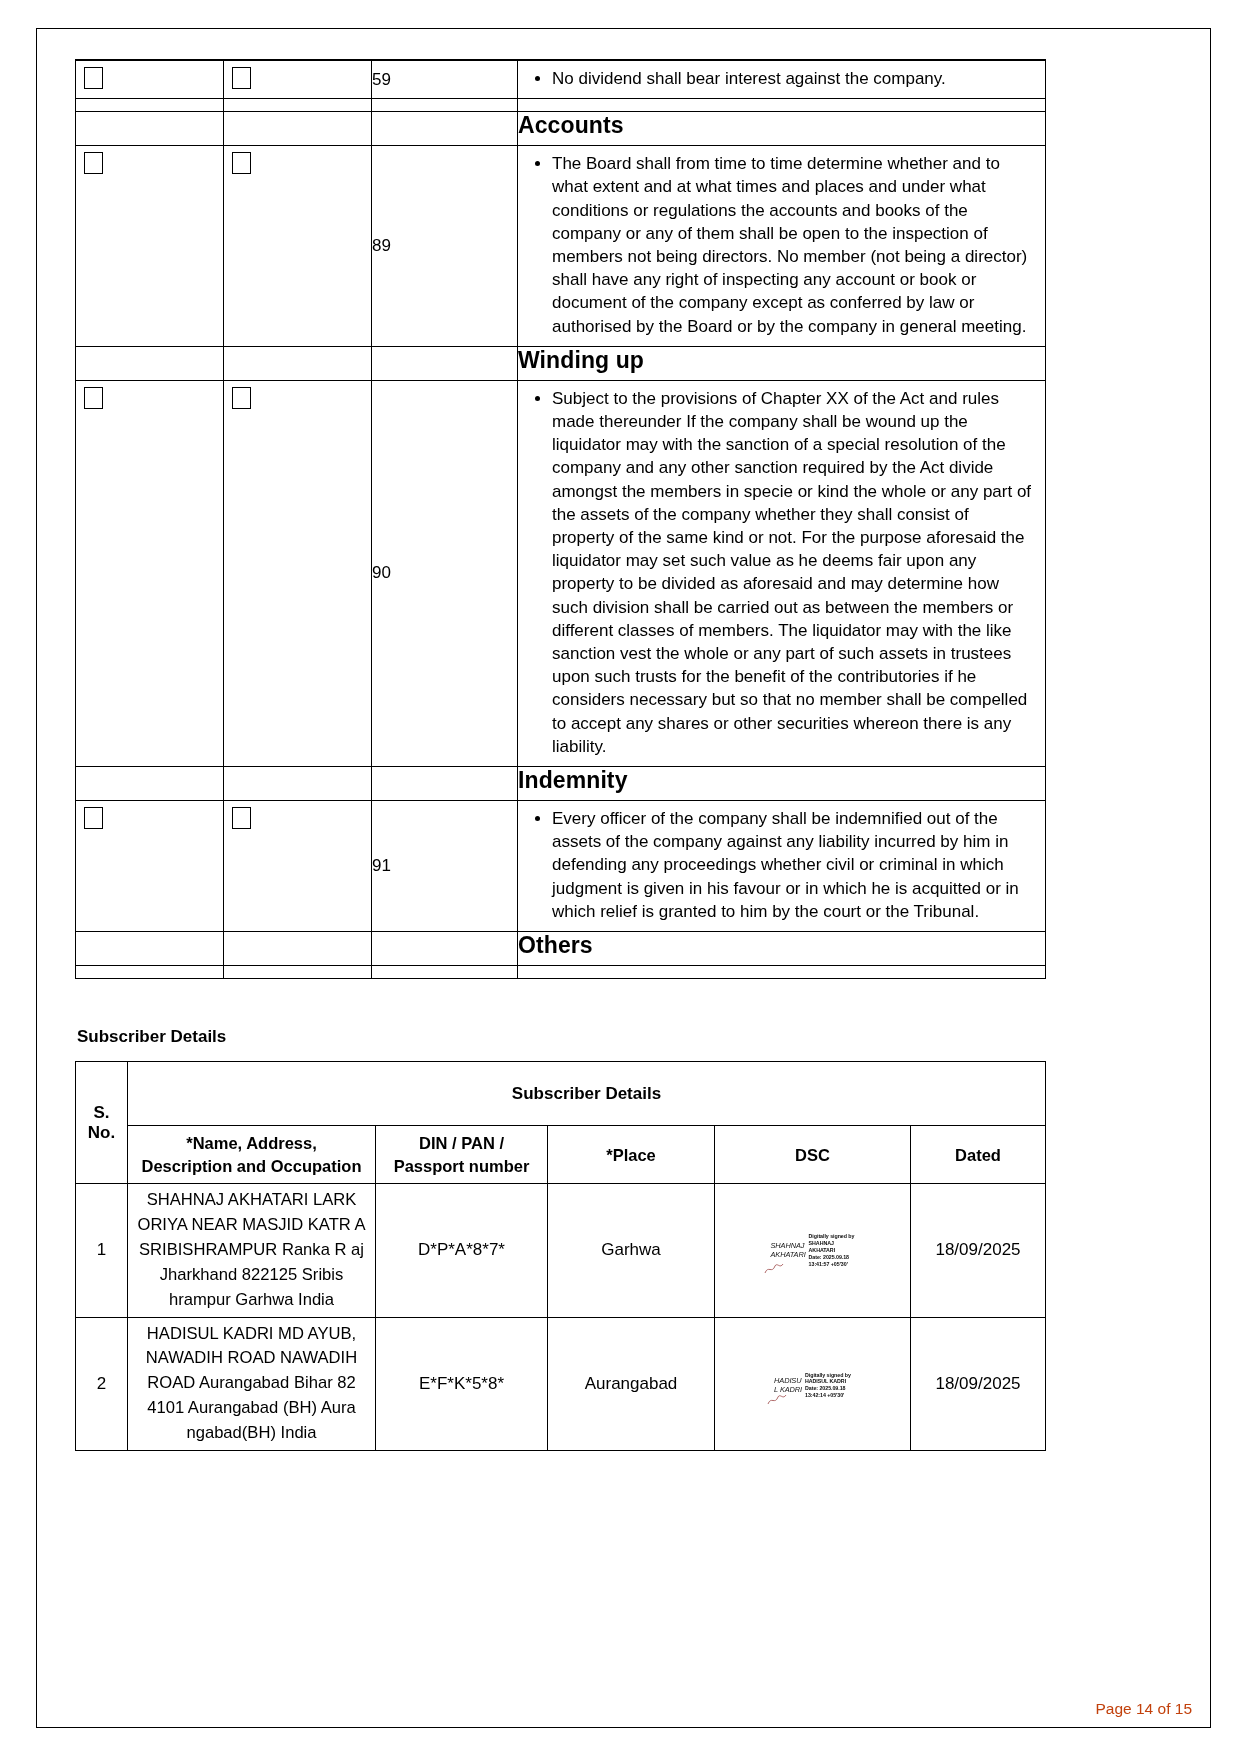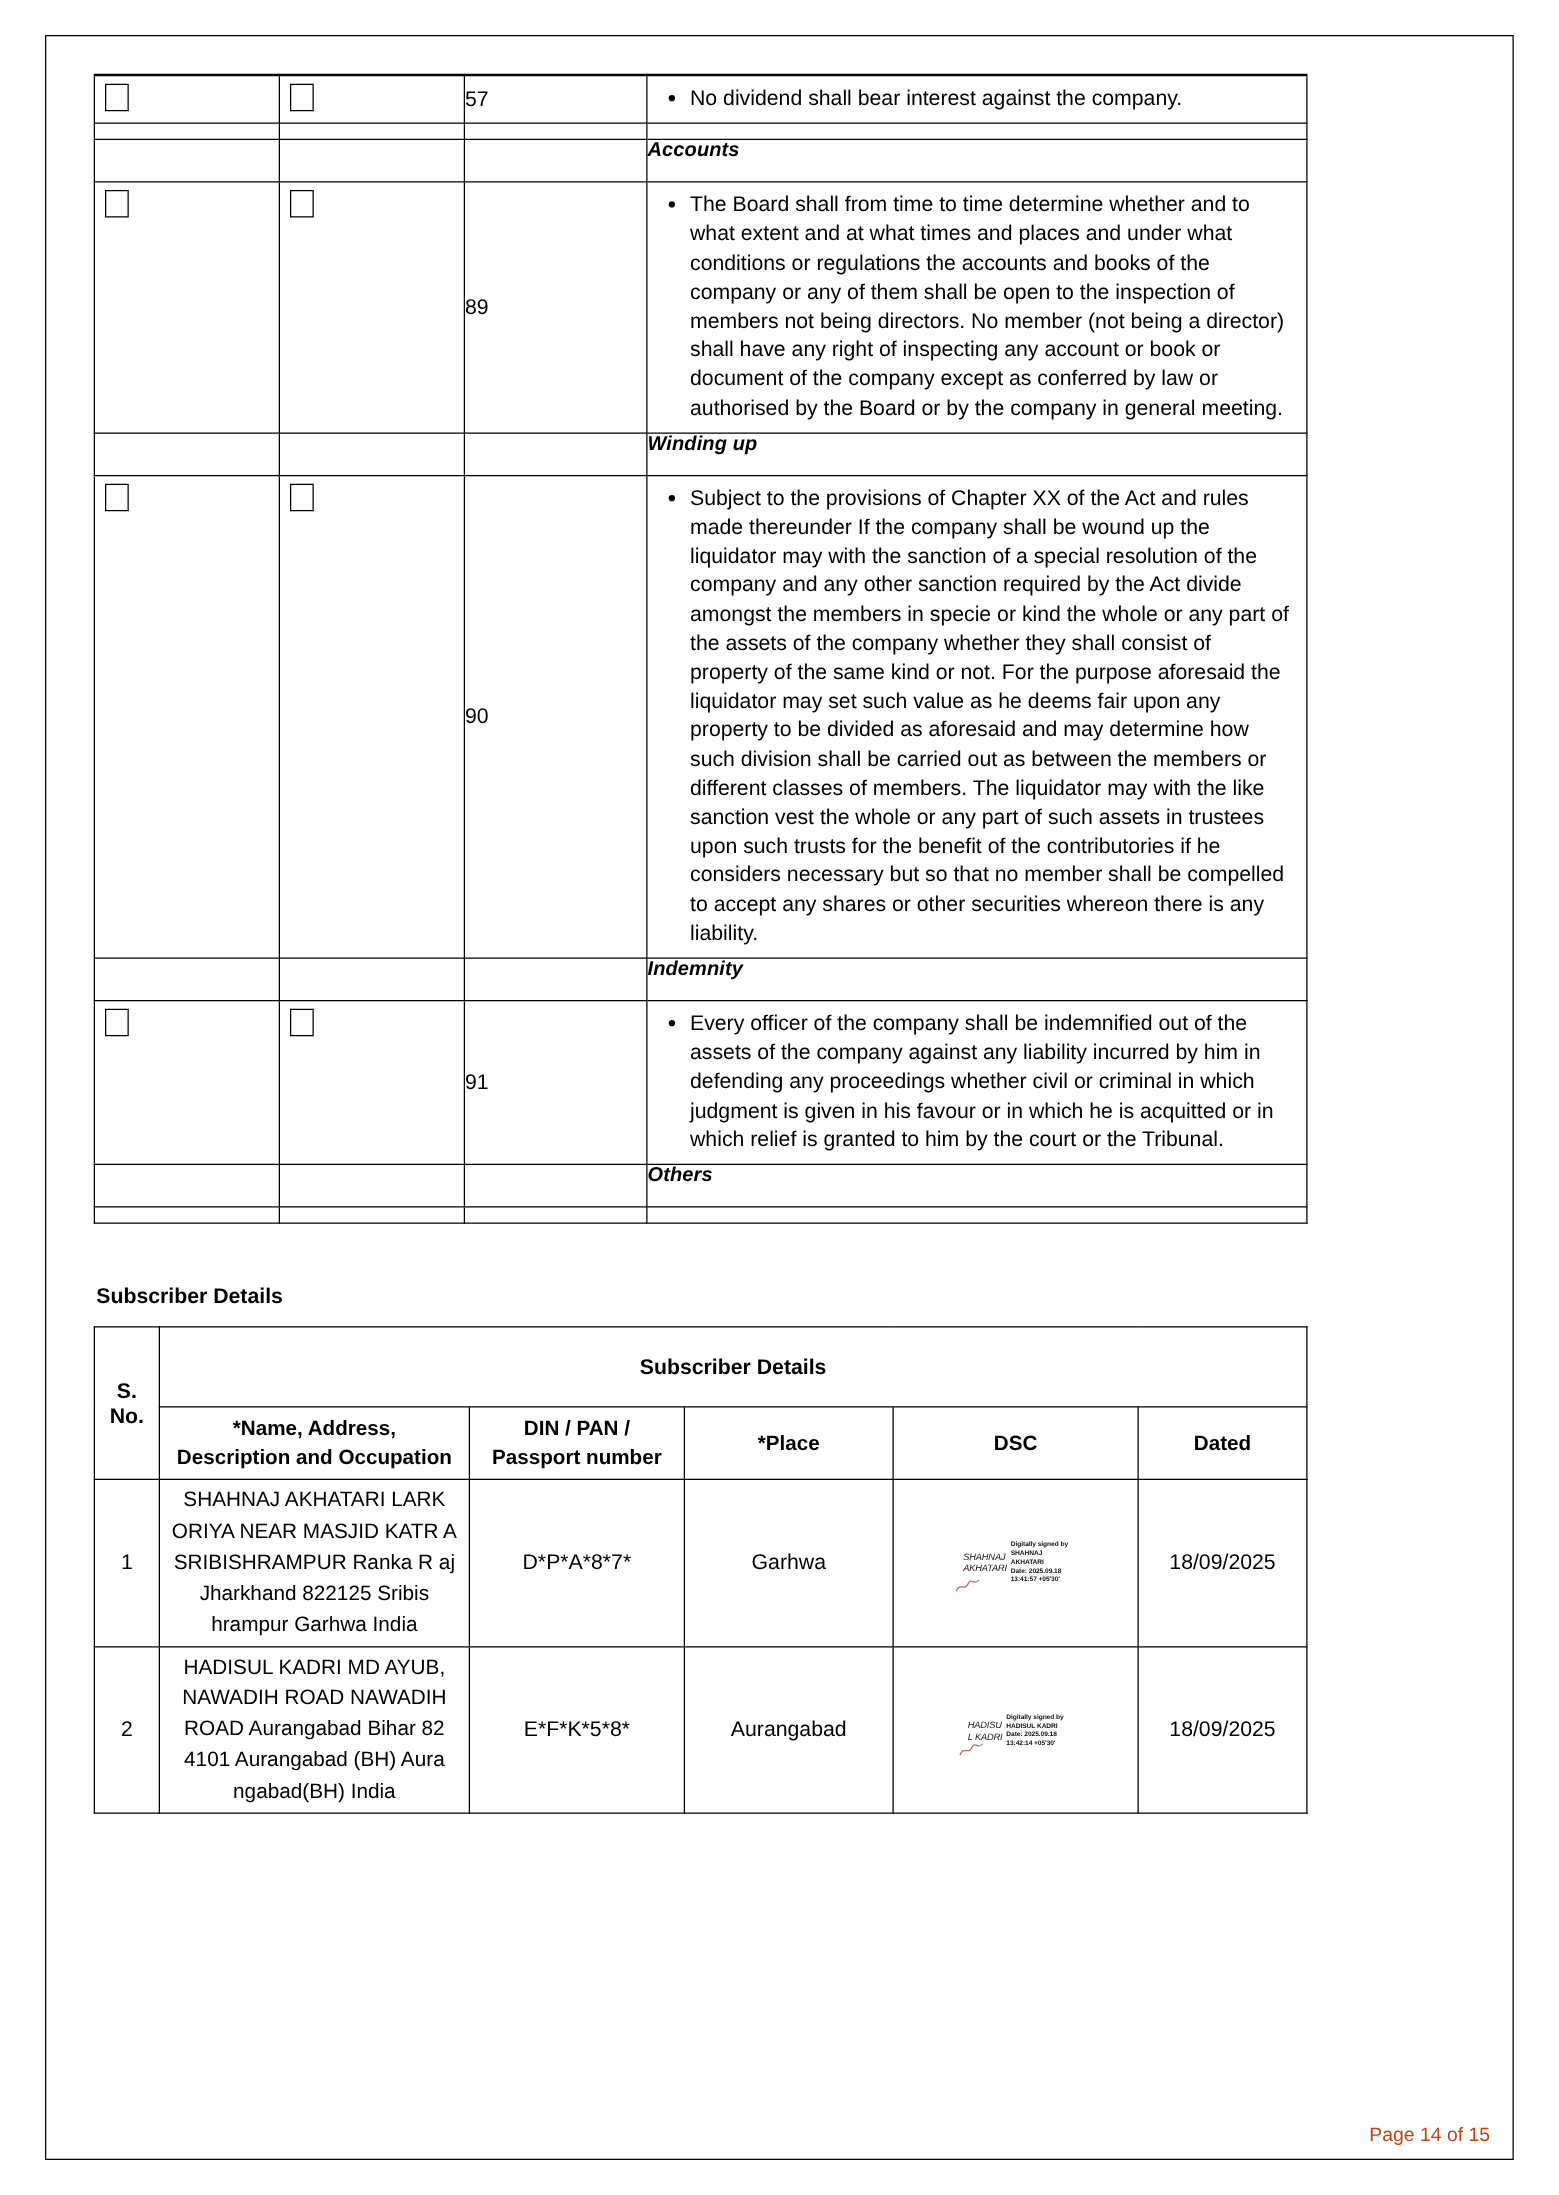--- a/index.html
+++ b/index.html
@@ -50,23 +50,22 @@
     border: 1.6px solid #000;
     background: #fff;
   }
   .numcell {
     padding: 6px 0 6px 8px;
     font-size: 17px;
     vertical-align: middle;
   }
   .numcell.mid { vertical-align: middle; }
   .sect-head {
-    font-size: 16px;
-    font-weight: bold;
-    font-style: italic;
+    font-size: 23px;
+    font-weight: bold;
     padding: 7px 0 7px 8px;
     letter-spacing: 0.1px;
     margin-left: 36px;
   }
   .blankcell { height: 34px; }
   ul.clause {
     margin: 0;
     padding: 6px 10px 8px 34px;
     list-style-type: disc;
   }
@@ -195,21 +194,21 @@
       </colgroup>
       <tbody>
 
         <tr>
           <td>
             <div class="chkcell"><span class="chkbox"></span></div>
           </td>
           <td>
             <div class="chkcell"><span class="chkbox"></span></div>
           </td>
-          <td class="numcell mid">57</td>
+          <td class="numcell mid">59</td>
           <td>
             <ul class="clause">
                 <li>No dividend shall bear interest against the company.</li>
               </ul>
           </td>
         </tr>
         <tr class="spacer-row">
           <td></td>
           <td></td>
           <td></td>

